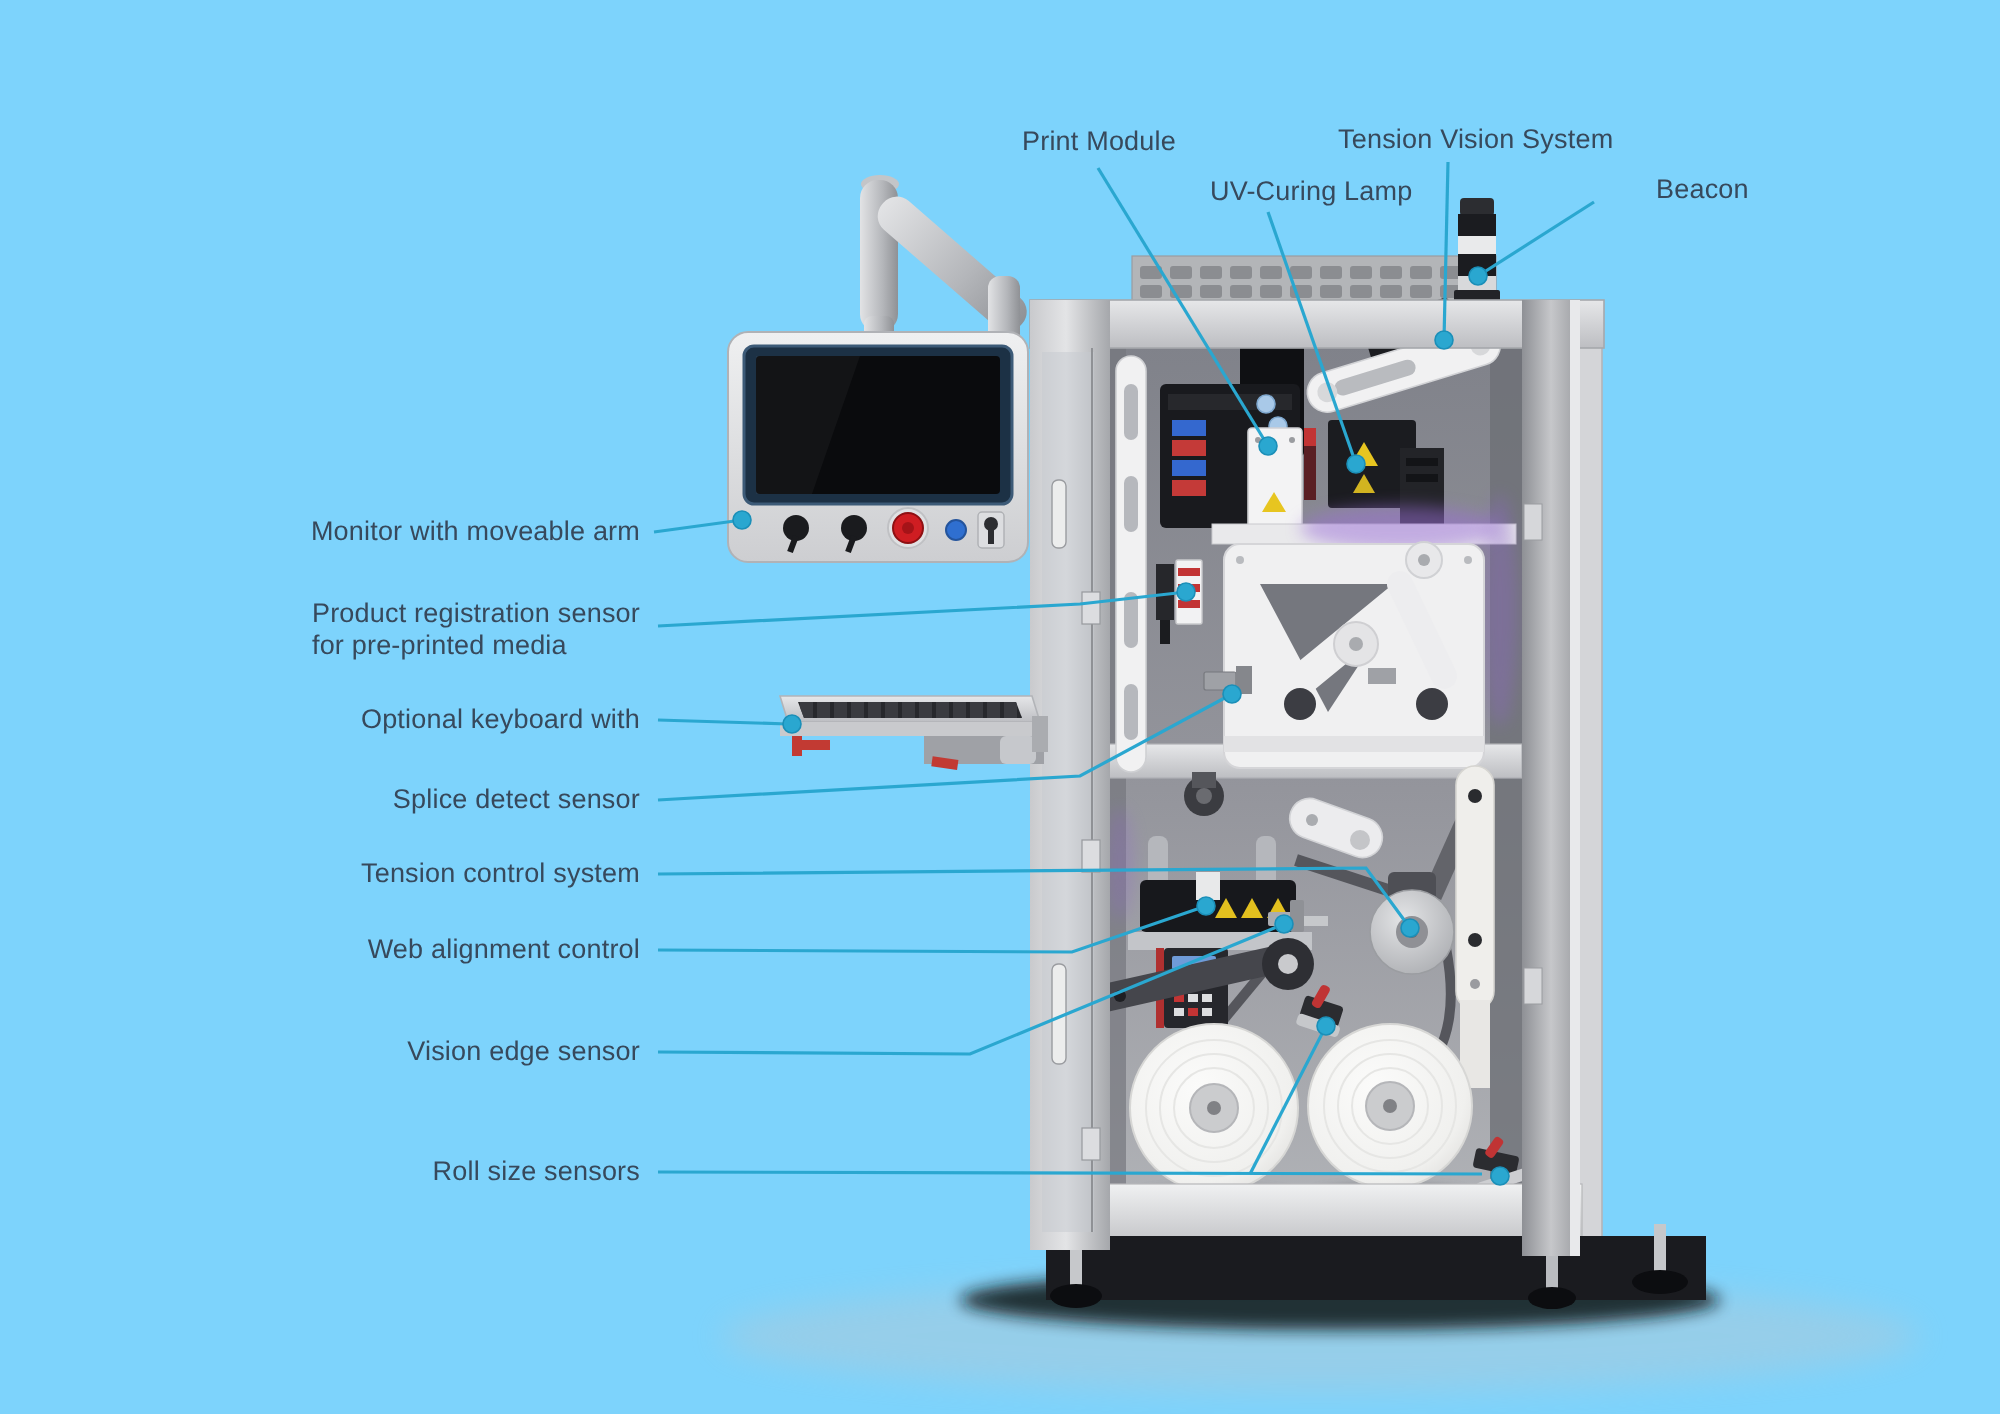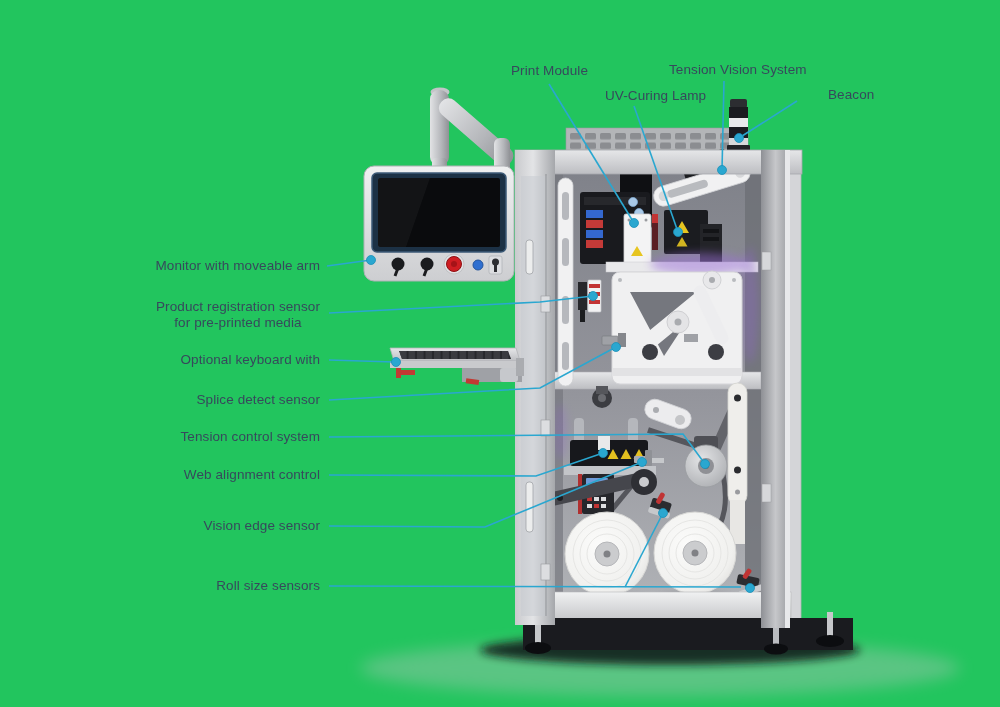--- a/index.html
+++ b/index.html
@@ -1,28 +1,28 @@
 <!DOCTYPE html>
 <html><head>
 <meta charset="utf-8">
 <style>
   html,body{margin:0;padding:0;background:#ffffff;}
-  #stage{position:relative;width:1000px;height:707px;background:#22c55e;overflow:hidden;
+  #stage{position:relative;width:1000px;height:707px;background:#7dd3fc;overflow:hidden;
          font-family:"Liberation Sans", sans-serif;}
   #machine-svg,#callout-svg{position:absolute;left:0;top:0;}
   #callout-svg{pointer-events:none;}
   .callout-label{
     position:absolute;
     font-size:13.5px;
     line-height:15.5px;
     letter-spacing:.1px;
     white-space:pre-line;
     color:#37495c;
   }
-  .align-right{text-align:center;}
+  .align-right{text-align:left;}
 </style>
 </head>
 <body>
 
 <div id="stage">
 
 <svg id="machine-svg" width="1000" height="707" viewBox="0 0 1000 707">
   <defs>
     <linearGradient id="gFrame" x1="0" y1="0" x2="0" y2="1">
       <stop offset="0" stop-color="#e6e7e9"></stop>

